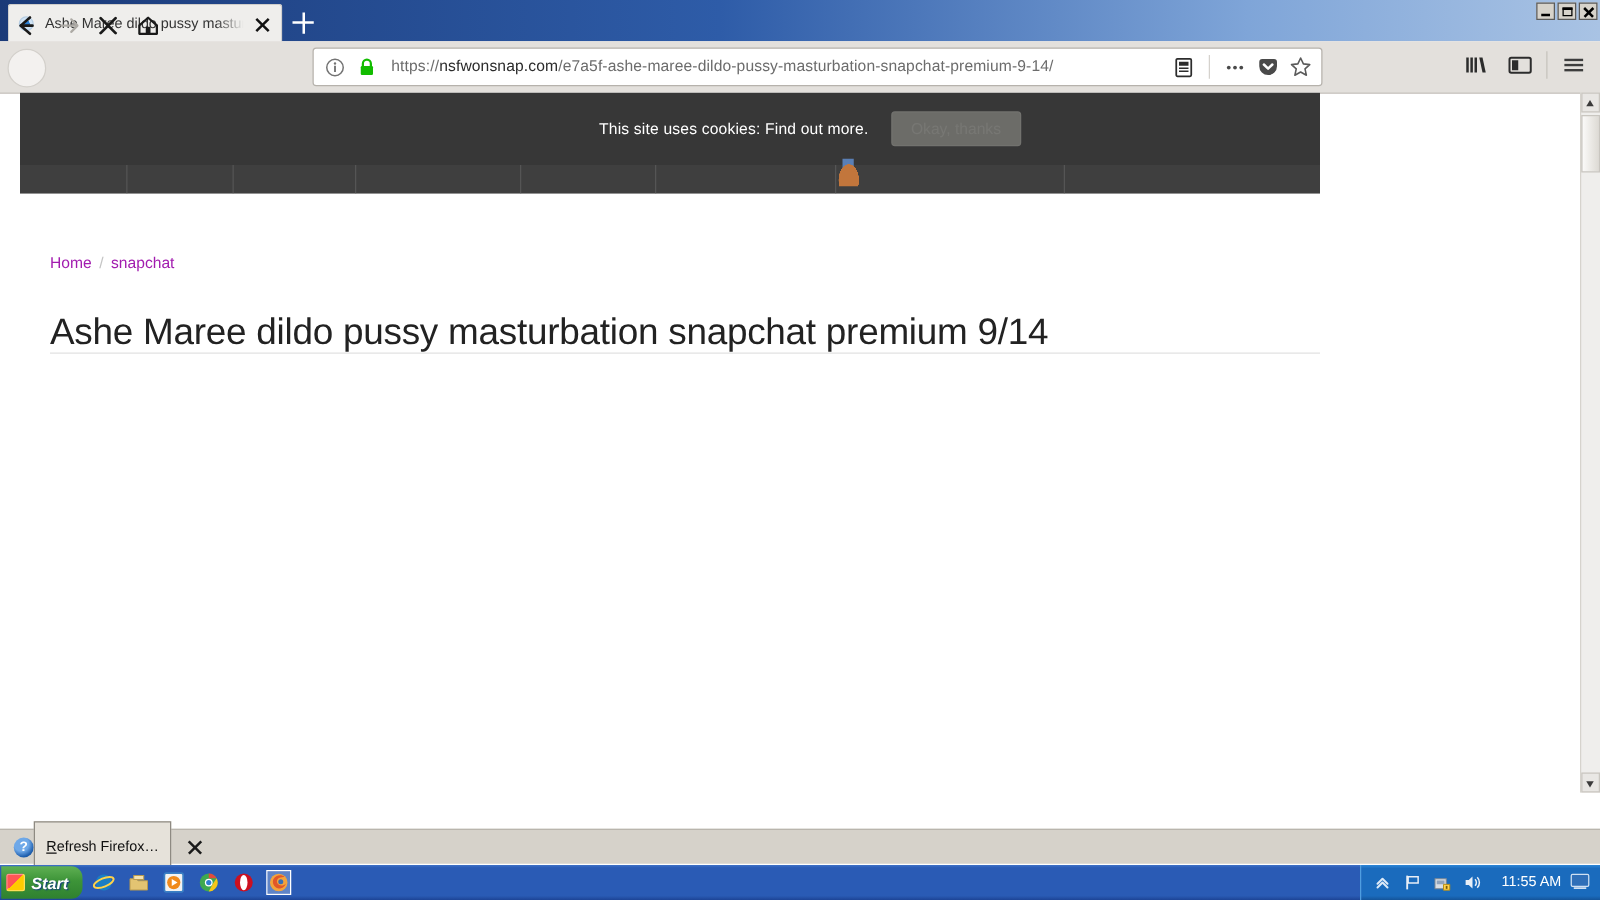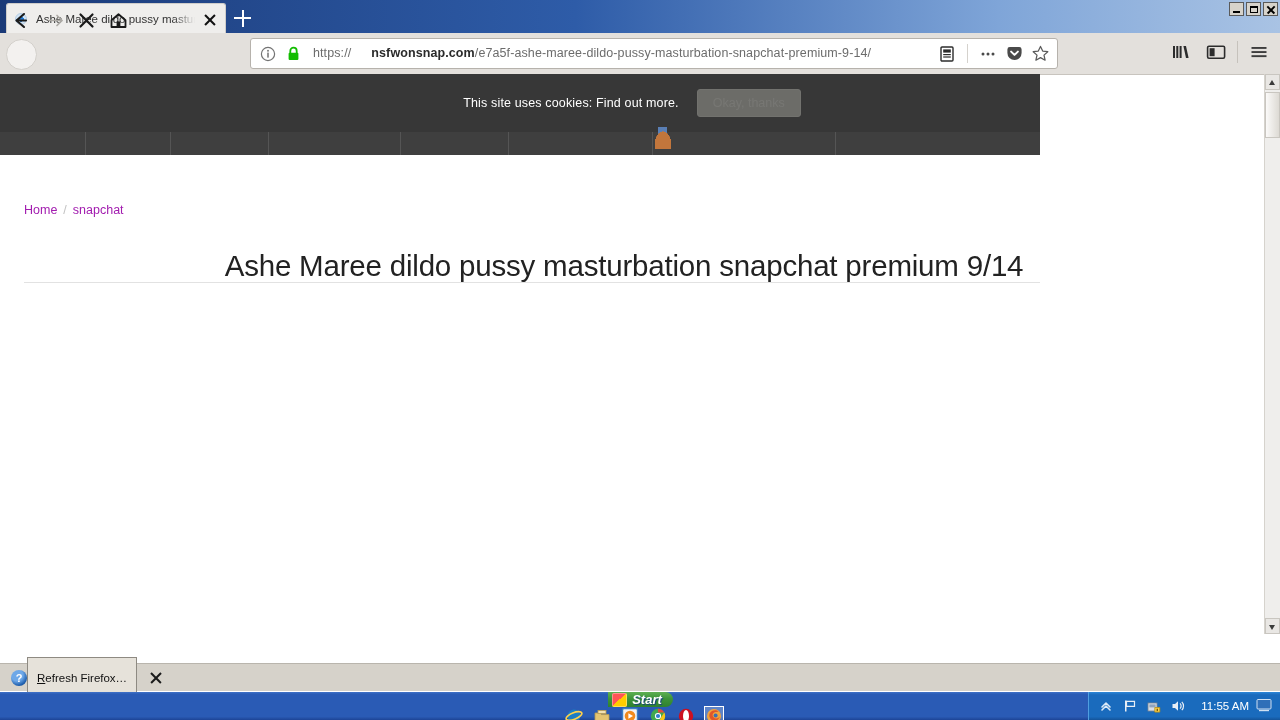--- a/index.html
+++ b/index.html
@@ -91,32 +91,32 @@
     position: absolute; left: 250px; top: 38px; width: 808px; height: 31px;
     background: #fff; border: 1px solid #b6b2ac; border-radius: 3px;
     display: flex; align-items: center; box-sizing: border-box;
   }
   .urlbar .idbox { flex: 0 0 auto; display: flex; align-items: center; padding-left: 9px; }
   .urlbar .lock { margin-left: 10px; }
   .urltext {
     flex: 1 1 auto; margin-left: 12px; font-size: 12.5px; line-height: 29px;
     white-space: nowrap; overflow: hidden; color: #6c6c6c; letter-spacing: .1px;
   }
-  .urltext b { color: #2b2b2b; font-weight: 700; margin-left: 20px; }
+  .urltext b { color: #2b2b2b; font-weight: 400; }
   .urlbar .uicons { flex: 0 0 auto; display: flex; align-items: center; }
   .urlbar .sep { width: 1px; height: 19px; background: #d5d2cd; margin: 0 7px; }
   .ubtn { width: 26px; height: 26px; display: flex; align-items: center; justify-content: center; cursor: pointer; }
 
   .rtools { position: absolute; right: 8px; top: 39px; display: flex; align-items: center; }
   .rtools .sep { width: 1px; height: 22px; background: #c6c2bc; margin: 0 8px; }
 
   
   .viewport {
-    position: absolute; left: 0; top: 74px; width: 1040px; height: 560px;
-    background: #fff; overflow: hidden; text-align: center;
+    position: absolute; left: 16px; top: 74px; width: 1040px; height: 560px;
+    background: #fff; overflow: hidden;
   }
   .cookie-strip {
     position: absolute; left: 0; top: 0; width: 1264px; height: 58px;
     background: #373737; display: flex; align-items: center; justify-content: center;
   }
   .cookie-text { font-size: 12.5px; color: #ffffff; letter-spacing: .15px; }
   .cookie-btn {
     margin-left: 18px; padding: 6px 15px; border-radius: 3px;
     background: #b5b5ad; color: #cfcfc6; font-size: 12.5px;
     border: 1px solid #c3c3bb; opacity: .42; cursor: pointer;
@@ -201,21 +201,21 @@
   .notif-close::before, .notif-close::after {
     content: ""; position: absolute; left: 4px; top: 10px; width: 14px; height: 1.8px; background: #1a1a1a;
   }
   .notif-close::before { transform: rotate(45deg); }
   .notif-close::after { transform: rotate(-45deg); }
 
   
   .taskbar {
     position: absolute; left: 0; bottom: 0; width: 1280px; height: 28px;
     background: linear-gradient(to bottom, #3f72c8 0%, #2a5bb5 8%, #2a5bb5 88%, #1d4496 100%);
-    display: flex; align-items: center; flex-direction: column;
+    display: flex; align-items: center;
   }
   .startbtn {
     margin-left: 1px; height: 26px; padding: 0 11px 0 4px;
     background: linear-gradient(to bottom, #5fb053 0%, #3d9438 45%, #2f8130 100%);
     border-radius: 0 9px 9px 0; display: flex; align-items: center; cursor: pointer;
   }
   .startbtn .flag {
     width: 15px; height: 14px; margin-right: 5px;
     background:
       linear-gradient(to bottom right, #f55 0 48%, #fc0 48% 100%);

